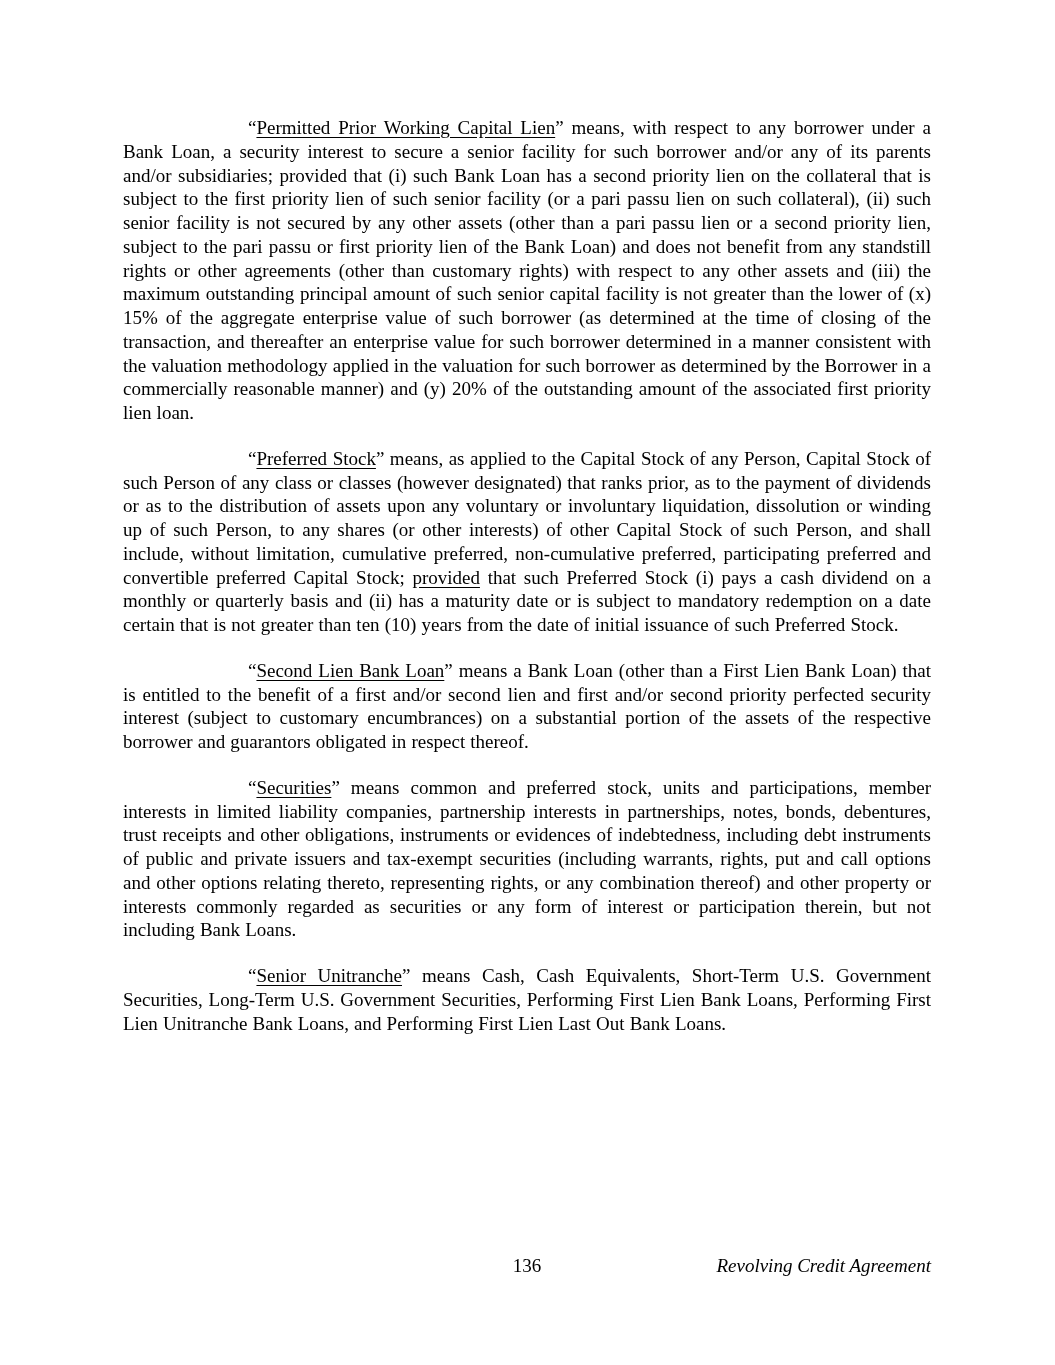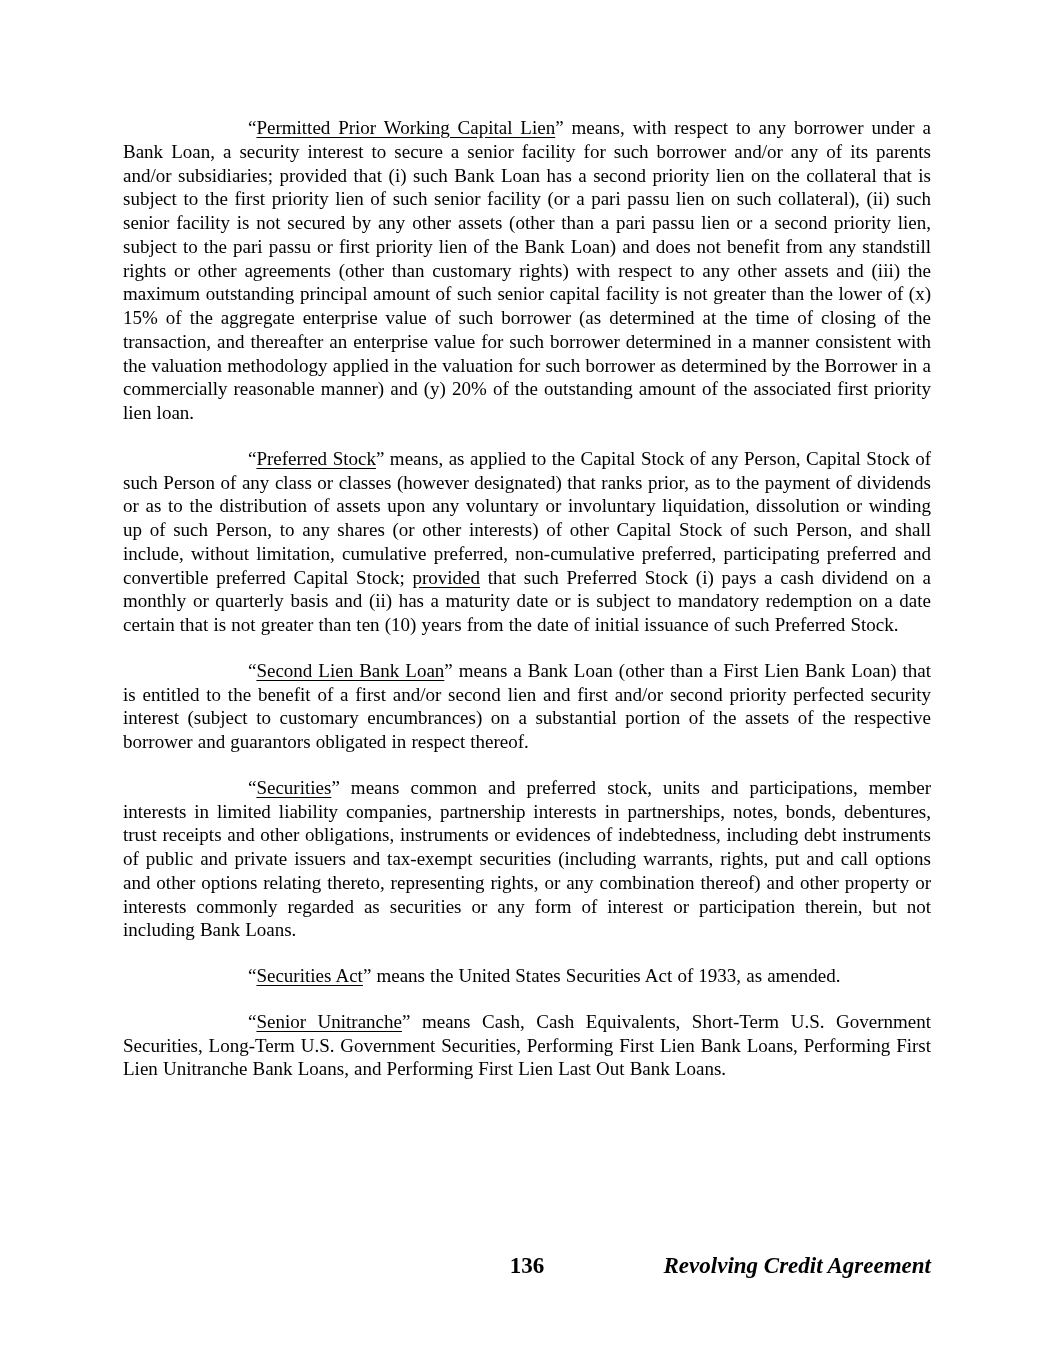--- a/index.html
+++ b/index.html
@@ -34,23 +34,22 @@
     text-decoration: underline;
     text-underline-offset: 3px;
     margin-top: 24px;
   }
   .footer {
     position: absolute;
     left: 123px;
     top: 1254px;
     width: 808px;
     height: 28px;
-    font-size: 23px;
+    font-size: 19px;
     line-height: 23.75px;
-    font-weight: bold;
   }
   .page-number {
     position: absolute;
     left: 0;
     width: 100%;
     text-align: center;
   }
   .doc-title {
     position: absolute;
     right: 0;
@@ -61,20 +60,19 @@
 </head>
 <body>
 
 <div class="page">
   <div class="content">
 
   <p class="para"><span>“</span><span class="u">Permitted Prior Working Capital Lien</span><span>” means, with respect to any borrower under a Bank Loan, a security interest to secure a senior facility for such borrower and/or any of its parents and/or subsidiaries; provided that (i) such Bank Loan has a second priority lien on the collateral that is subject to the first priority lien of such senior facility (or a pari passu lien on such collateral), (ii) such senior facility is not secured by any other assets (other than a pari passu lien or a second priority lien, subject to the pari passu or first priority lien of the Bank Loan) and does not benefit from any standstill rights or other agreements (other than customary rights) with respect to any other assets and (iii) the maximum outstanding principal amount of such senior capital facility is not greater than the lower of (x) 15% of the aggregate enterprise value of such borrower (as determined at the time of closing of the transaction, and thereafter an enterprise value for such borrower determined in a manner consistent with the valuation methodology applied in the valuation for such borrower as determined by the Borrower in a commercially reasonable manner) and (y) 20% of the outstanding amount of the associated first priority lien loan.</span></p>
       <p class="para"><span>“</span><span class="u">Preferred Stock</span><span>” means, as applied to the Capital Stock of any Person, Capital Stock of such Person of any class or classes (however designated) that ranks prior, as to the payment of dividends or as to the distribution of assets upon any voluntary or involuntary liquidation, dissolution or winding up of such Person, to any shares (or other interests) of other Capital Stock of such Person, and shall include, without limitation, cumulative preferred, non-cumulative preferred, participating preferred and convertible preferred Capital Stock; </span><span class="u">provided</span><span> that such Preferred Stock (i) pays a cash dividend on a monthly or quarterly basis and (ii) has a maturity date or is subject to mandatory redemption on a date certain that is not greater than ten (10) years from the date of initial issuance of such Preferred Stock.</span></p>
       <p class="para"><span>“</span><span class="u">Second Lien Bank Loan</span><span>” means a Bank Loan (other than a First Lien Bank Loan) that is entitled to the benefit of a first and/or second lien and first and/or second priority perfected security interest (subject to customary encumbrances) on a substantial portion of the assets of the respective borrower and guarantors obligated in respect thereof.</span></p>
       <p class="para"><span>“</span><span class="u">Securities</span><span>” means common and preferred stock, units and participations, member interests in limited liability companies, partnership interests in partnerships, notes, bonds, debentures, trust receipts and other obligations, instruments or evidences of indebtedness, including debt instruments of public and private issuers and tax-exempt securities (including warrants, rights, put and call options and other options relating thereto, representing rights, or any combination thereof) and other property or interests commonly regarded as securities or any form of interest or participation therein, but not including Bank Loans.</span></p>
-      <p class="para"><span>“</span><span class="u">Securities Act</span><span>” means the United States Securities Act of 1933, as amended.</span></p>
       <p class="para"><span>“</span><span class="u">Senior Unitranche</span><span>” means Cash, Cash Equivalents, Short-Term U.S. Government Securities, Long-Term U.S. Government Securities, Performing First Lien Bank Loans, Performing First Lien Unitranche Bank Loans, and Performing First Lien Last Out Bank Loans.</span></p>
     </div>
   <div class="footer">
     <span class="page-number">136</span>
     <span class="doc-title">Revolving Credit Agreement</span>
   </div>
 </div>
 
 </body></html>

